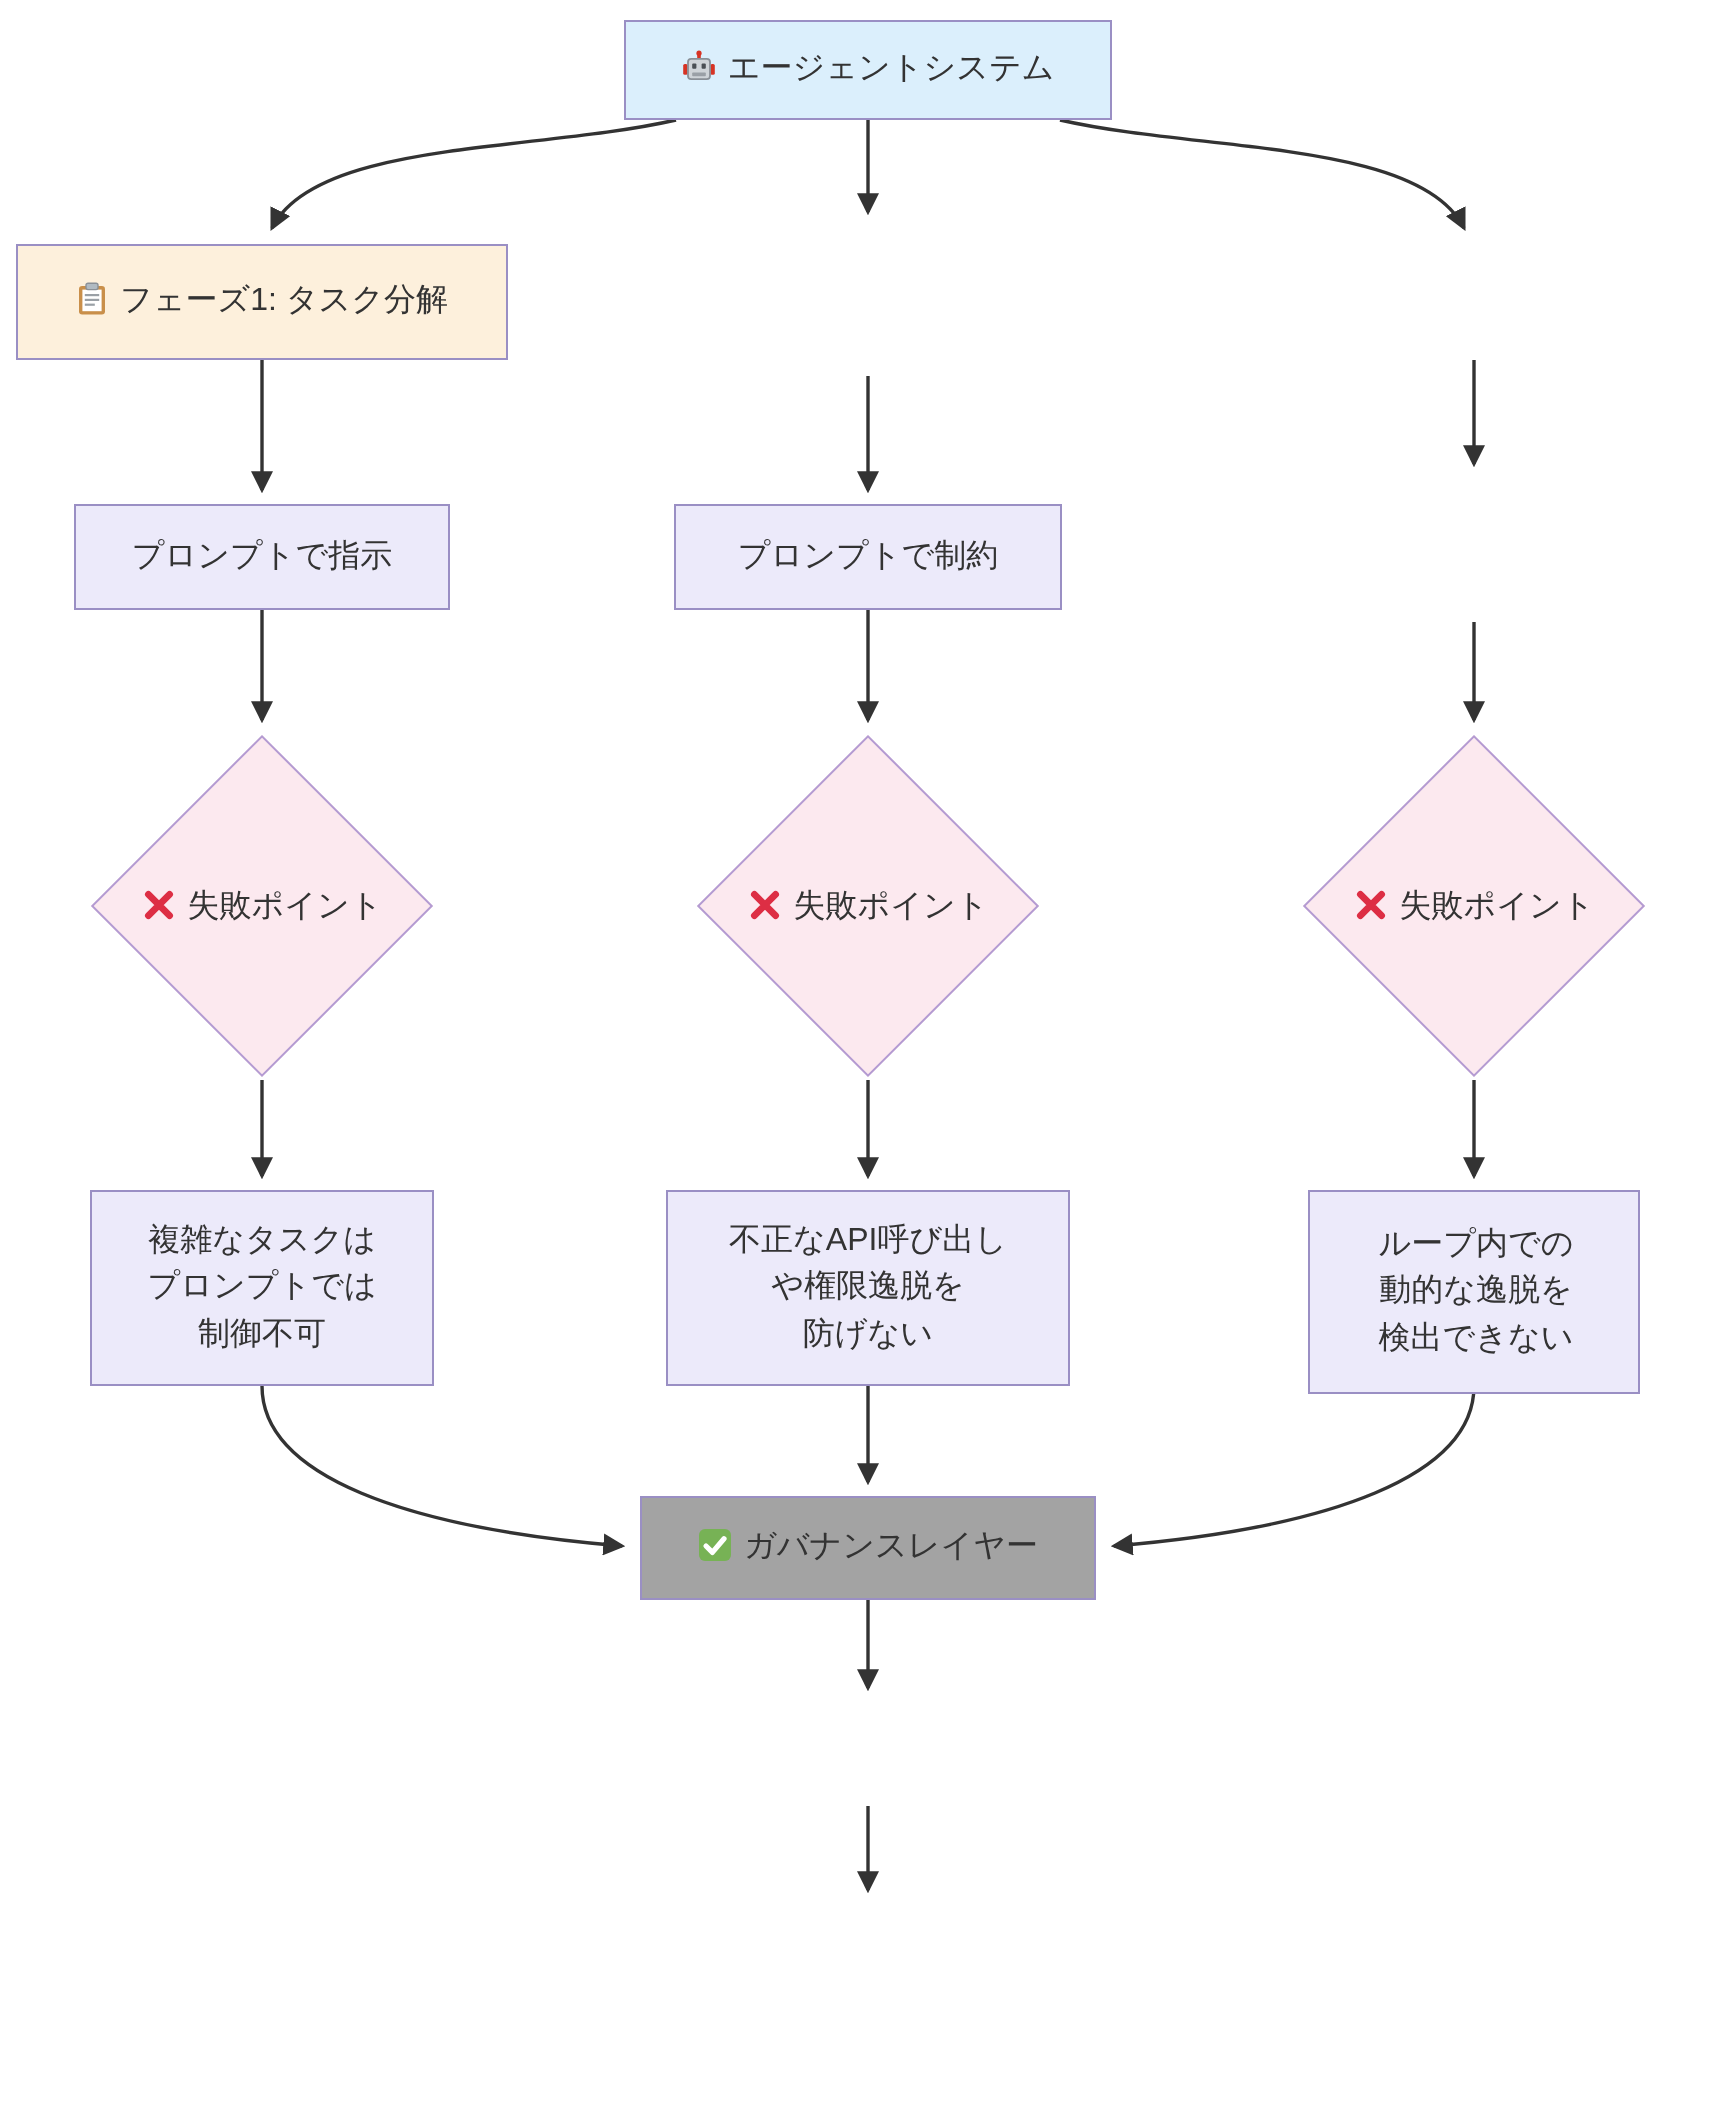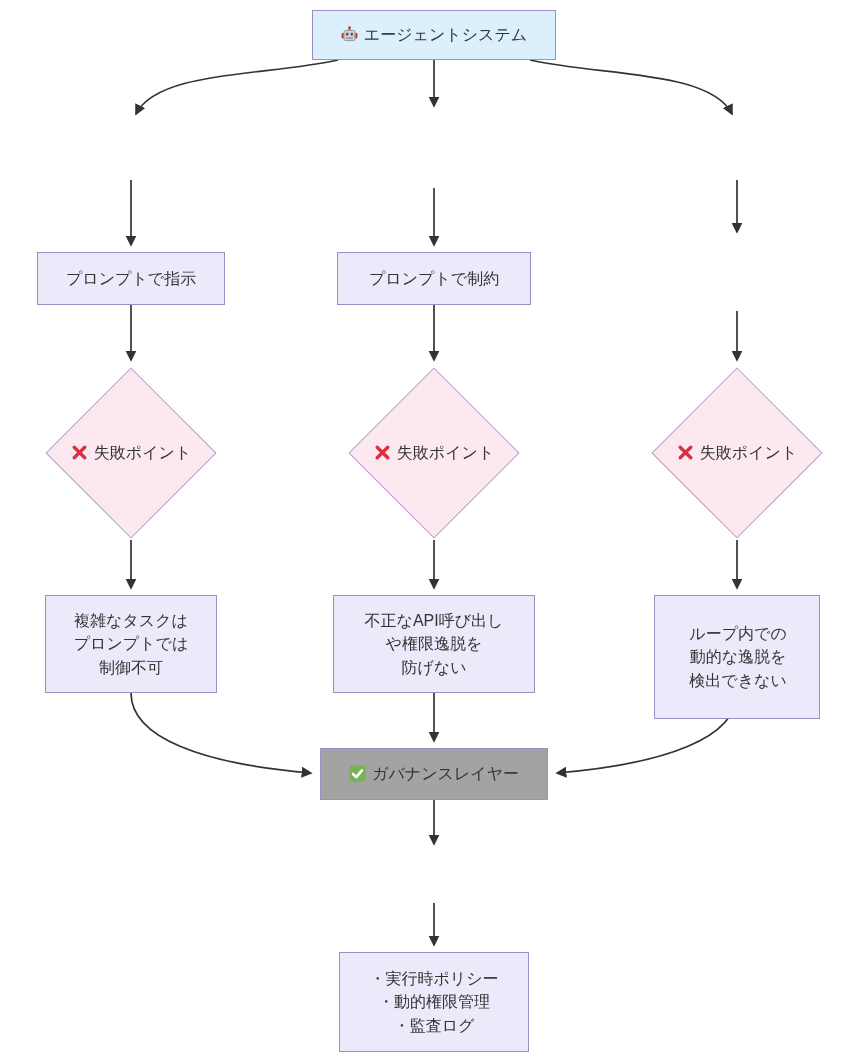--- a/index.html
+++ b/index.html
@@ -95,20 +95,34 @@
           <rect x="14.2" y="7" width="2.2" height="5.4" rx="0.8" fill="#d63324"></rect>
           <rect x="3" y="4.4" width="11" height="10.2" rx="1.6" fill="#cfd4d8" stroke="#8a9097" stroke-width="0.9"></rect>
           <rect x="5.1" y="6.8" width="2.1" height="2.6" rx="0.5" fill="#4a4f54"></rect>
           <rect x="9.8" y="6.8" width="2.1" height="2.6" rx="0.5" fill="#4a4f54"></rect>
           <rect x="5.1" y="11.2" width="6.8" height="1.9" rx="0.4" fill="#9aa0a6"></rect>
         </svg>
       </span><span class="lbl">エージェントシステム</span>
     </div>
   </div>
 
+  <div class="node fill-cream" style="left:8px; top:122px; width:246px; height:58px;">
+    <div class="inner">
+      <span class="icon">
+        <svg width="16" height="17" viewBox="0 0 16 17">
+          <rect x="1.5" y="2" width="13" height="14.2" rx="1.6" fill="#c98f4a"></rect>
+          <rect x="3.2" y="3.8" width="9.6" height="10.8" fill="#ffffff"></rect>
+          <rect x="5" y="0.6" width="6" height="3.2" rx="1" fill="#b0bac2" stroke="#8a9097" stroke-width="0.7"></rect>
+          <rect x="4.4" y="6" width="7.2" height="1.1" fill="#9aa0a6"></rect>
+          <rect x="4.4" y="8.4" width="7.2" height="1.1" fill="#9aa0a6"></rect>
+          <rect x="4.4" y="10.8" width="5" height="1.1" fill="#9aa0a6"></rect>
+        </svg>
+      </span><span class="lbl">フェーズ1: タスク分解</span>
+    </div>
+  </div>
 
 
 
   <div class="node fill-lavender" style="left:37px; top:252px; width:188px; height:53px;">
     <div class="inner"><span class="lbl">プロンプトで指示</span></div>
   </div>
   <div class="node fill-lavender" style="left:337px; top:252px; width:194px; height:53px;">
     <div class="inner"><span class="lbl">プロンプトで制約</span></div>
   </div>
 
@@ -154,37 +168,32 @@
   <div class="node fill-lavender" style="left:45px; top:595px; width:172px; height:98px;">
     <div class="inner"><span class="lbl">複雑なタスクは
 プロンプトでは
 制御不可</span></div>
   </div>
   <div class="node fill-lavender" style="left:333px; top:595px; width:202px; height:98px;">
     <div class="inner"><span class="lbl">不正なAPI呼び出し
 や権限逸脱を
 防げない</span></div>
   </div>
-  <div class="node fill-lavender" style="left:654px; top:595px; width:166px; height:124px;padding-left:12px;">
+  <div class="node fill-lavender" style="left:654px; top:595px; width:166px; height:102px;padding-left:12px;">
     <div class="inner"><span class="lbl">ループ内での
 動的な逸脱を
 検出できない</span></div>
   </div>
 
   <div class="node fill-green" style="left:320px; top:748px; width:228px; height:52px;">
     <div class="inner">
       <span class="icon">
         <svg width="17" height="17" viewBox="0 0 17 17">
           <rect x="0.5" y="0.5" width="16" height="16" rx="3" fill="#77b255"></rect>
           <path d="M4 9 L7.2 12.2 L13 5.4" fill="none" stroke="#ffffff" stroke-width="2.6" stroke-linecap="round" stroke-linejoin="round"></path>
         </svg>
       </span><span class="lbl">ガバナンスレイヤー</span>
     </div>
   </div>
 
 
-  <div class="node fill-lavender" style="left:339px; top:952px; width:190px; height:100px;">
-    <div class="inner"><span class="lbl">・実行時ポリシー
-・動的権限管理
-・監査ログ</span></div>
-  </div>
 
 </div>
 
 </body></html>

